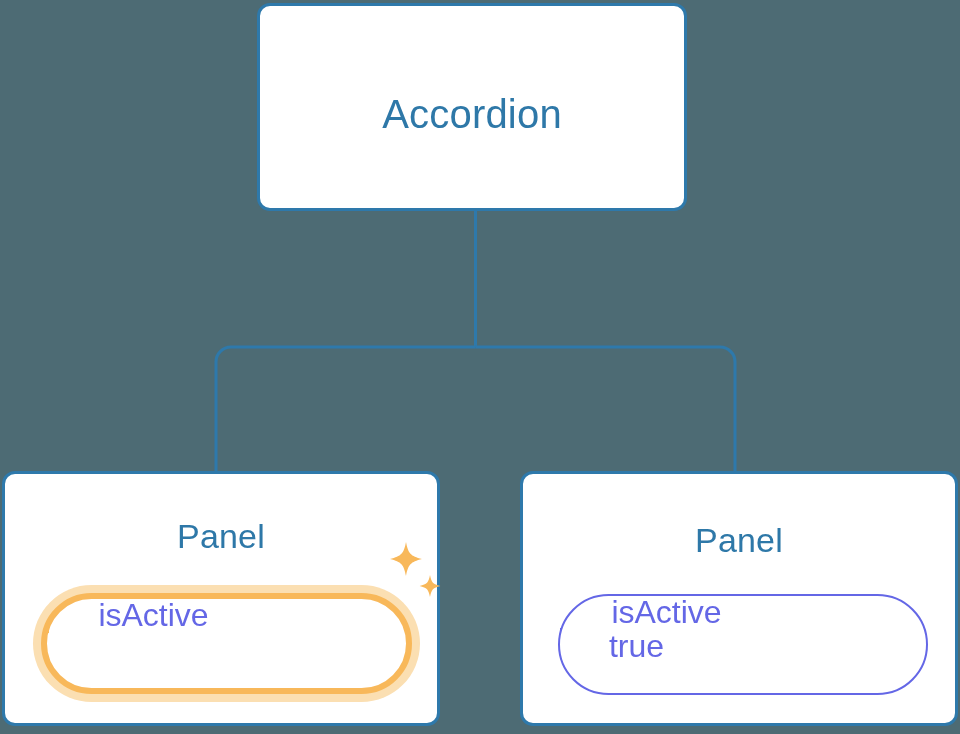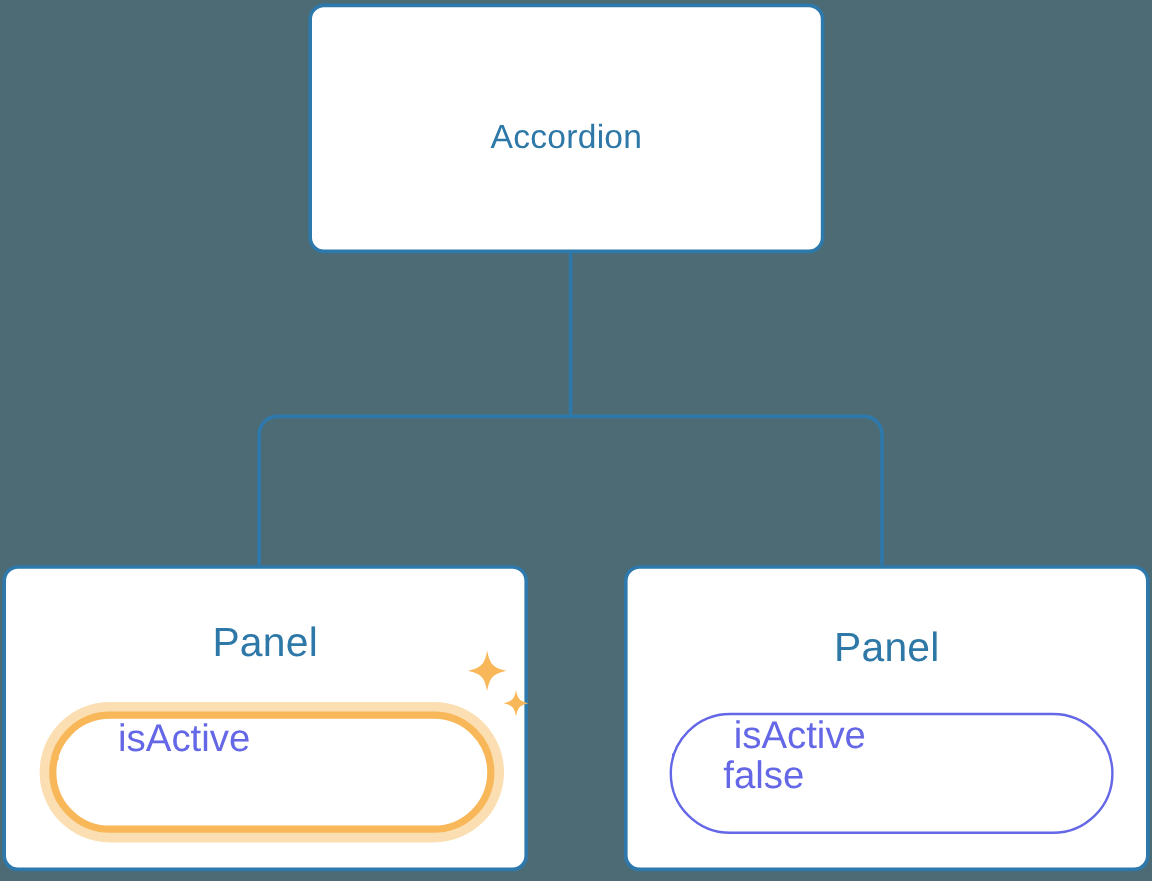--- a/index.html
+++ b/index.html
@@ -69,21 +69,21 @@
     right: 0;
     text-align: center;
     color: #2e78a8;
     font-weight: 400;
     letter-spacing: 0.2px;
     white-space: nowrap;
   }
 
   .node-root .node-title {
     top: 84px;
-    font-size: 28px;
+    font-size: 40px;
     line-height: 48px;
   }
 
   .node-panel-left .node-title {
     top: 41px;
     font-size: 34px;
     line-height: 42px;
   }
 
   .node-panel-right .node-title {
@@ -208,17 +208,17 @@
       <path d="M45 35 C46.4 42.4 48 44.3 55.4 46 C48 47.7 46.4 49.6 45 57 C43.6 49.6 42 47.7 34.6 46 C42 44.3 43.6 42.4 45 35 Z" fill="#f8b85a"></path>
     </svg>
   </div>
 
   <div class="node-card node-panel-right">
     <div class="node-title">Panel</div>
 
     <div class="prop-pill plain">
       <div class="prop-cell prop-key-cell prop-key">isActive</div>
       <div class="prop-divider"></div>
-      <div class="prop-cell prop-val-cell prop-val">false</div>
+      <div class="prop-cell prop-val-cell prop-val">true</div>
     </div>
   </div>
 
 </div>
 
 </body></html>

